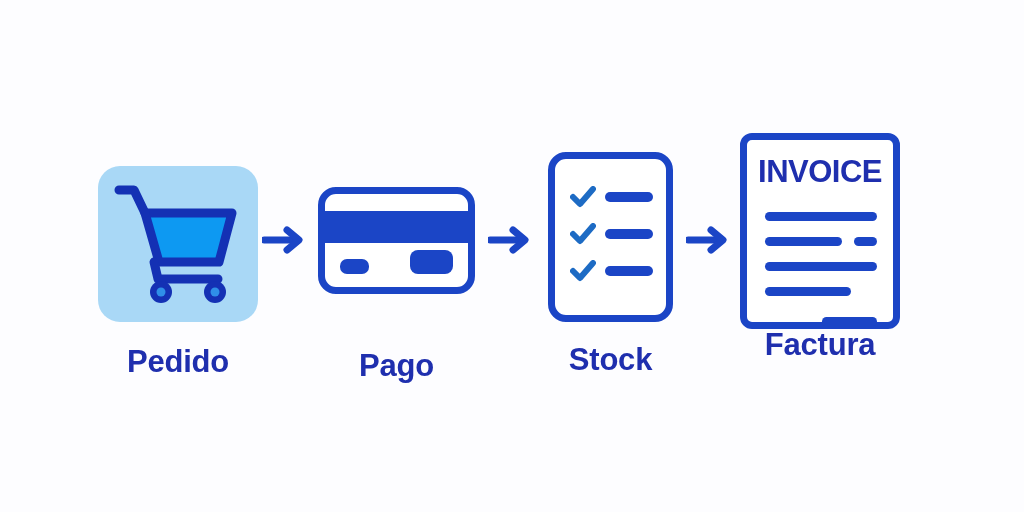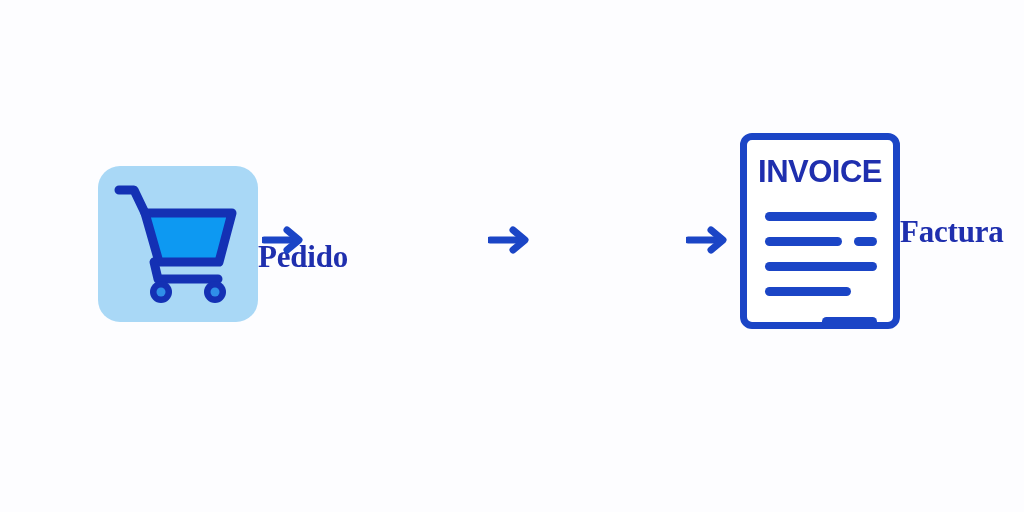--- a/index.html
+++ b/index.html
@@ -18,33 +18,32 @@
     position: relative;
     width: 1024px;
     height: 512px;
     background: #fdfdff;
   }
 
   
   .step {
     position: absolute;
     display: flex;
-    flex-direction: row;
+    flex-direction: column;
     align-items: center;
   }
   .step-icon {
     position: relative;
   }
   .step-label {
     font-weight: bold;
     color: #1f2fae;
     letter-spacing: -0.2px;
     white-space: nowrap;
     line-height: 1;
-    font-family: Liberation Serif, serif;
   }
 
   
   #step-order          { left: 98px;  top: 166px; }
   #order-tile {
     width: 160px;
     height: 156px;
     background: #a9d8f6;
     border-radius: 22px;
   }
@@ -187,26 +186,65 @@
       </svg>
     </div>
     <div class="step-label">Pedido</div>
   </div>
 
   <svg class="arrow" id="arrow-1" viewBox="0 0 48 34">
     <path d="M2 17 L33 17" stroke="#1b45c6" stroke-width="7" stroke-linecap="round" fill="none"></path>
     <path d="M25 7 L37 17 L25 27" stroke="#1b45c6" stroke-width="7" stroke-linecap="round" stroke-linejoin="round" fill="none"></path>
   </svg>
 
+  <div class="step" id="step-payment">
+    <div class="step-icon">
+      <div id="card">
+        <div id="card-stripe"></div>
+        <div class="card-chip" id="card-chip-left"></div>
+        <div class="card-chip" id="card-chip-right"></div>
+      </div>
+    </div>
+    <div class="step-label">Pago</div>
+  </div>
 
   <svg class="arrow" id="arrow-2" viewBox="0 0 48 34">
     <path d="M2 17 L33 17" stroke="#1b45c6" stroke-width="7" stroke-linecap="round" fill="none"></path>
     <path d="M25 7 L37 17 L25 27" stroke="#1b45c6" stroke-width="7" stroke-linecap="round" stroke-linejoin="round" fill="none"></path>
   </svg>
 
+  <div class="step" id="step-stock">
+    <div class="step-icon">
+      <div id="stock-sheet">
+
+        <div class="stock-row" id="stock-row-1">
+          <svg class="stock-check" viewBox="0 0 26 22">
+            <path d="M3 11 L10 18 L23 3" stroke="#1d6bc4" stroke-width="6" stroke-linecap="round" stroke-linejoin="round" fill="none"></path>
+          </svg>
+          <div class="stock-line"></div>
+        </div>
+
+        <div class="stock-row" id="stock-row-2">
+          <svg class="stock-check" viewBox="0 0 26 22">
+            <path d="M3 11 L10 18 L23 3" stroke="#1d6bc4" stroke-width="6" stroke-linecap="round" stroke-linejoin="round" fill="none"></path>
+          </svg>
+          <div class="stock-line"></div>
+        </div>
+
+        <div class="stock-row" id="stock-row-3">
+          <svg class="stock-check" viewBox="0 0 26 22">
+            <path d="M3 11 L10 18 L23 3" stroke="#1d6bc4" stroke-width="6" stroke-linecap="round" stroke-linejoin="round" fill="none"></path>
+          </svg>
+          <div class="stock-line"></div>
+        </div>
+
+      </div>
+    </div>
+    <div class="step-label">Stock</div>
+  </div>
 
   <svg class="arrow" id="arrow-3" viewBox="0 0 48 34">
     <path d="M2 17 L33 17" stroke="#1b45c6" stroke-width="7" stroke-linecap="round" fill="none"></path>
     <path d="M25 7 L37 17 L25 27" stroke="#1b45c6" stroke-width="7" stroke-linecap="round" stroke-linejoin="round" fill="none"></path>
   </svg>
 
   <div class="step" id="step-invoice">
     <div class="step-icon">
       <div id="invoice-sheet">
         <div id="invoice-title">INVOICE</div>

